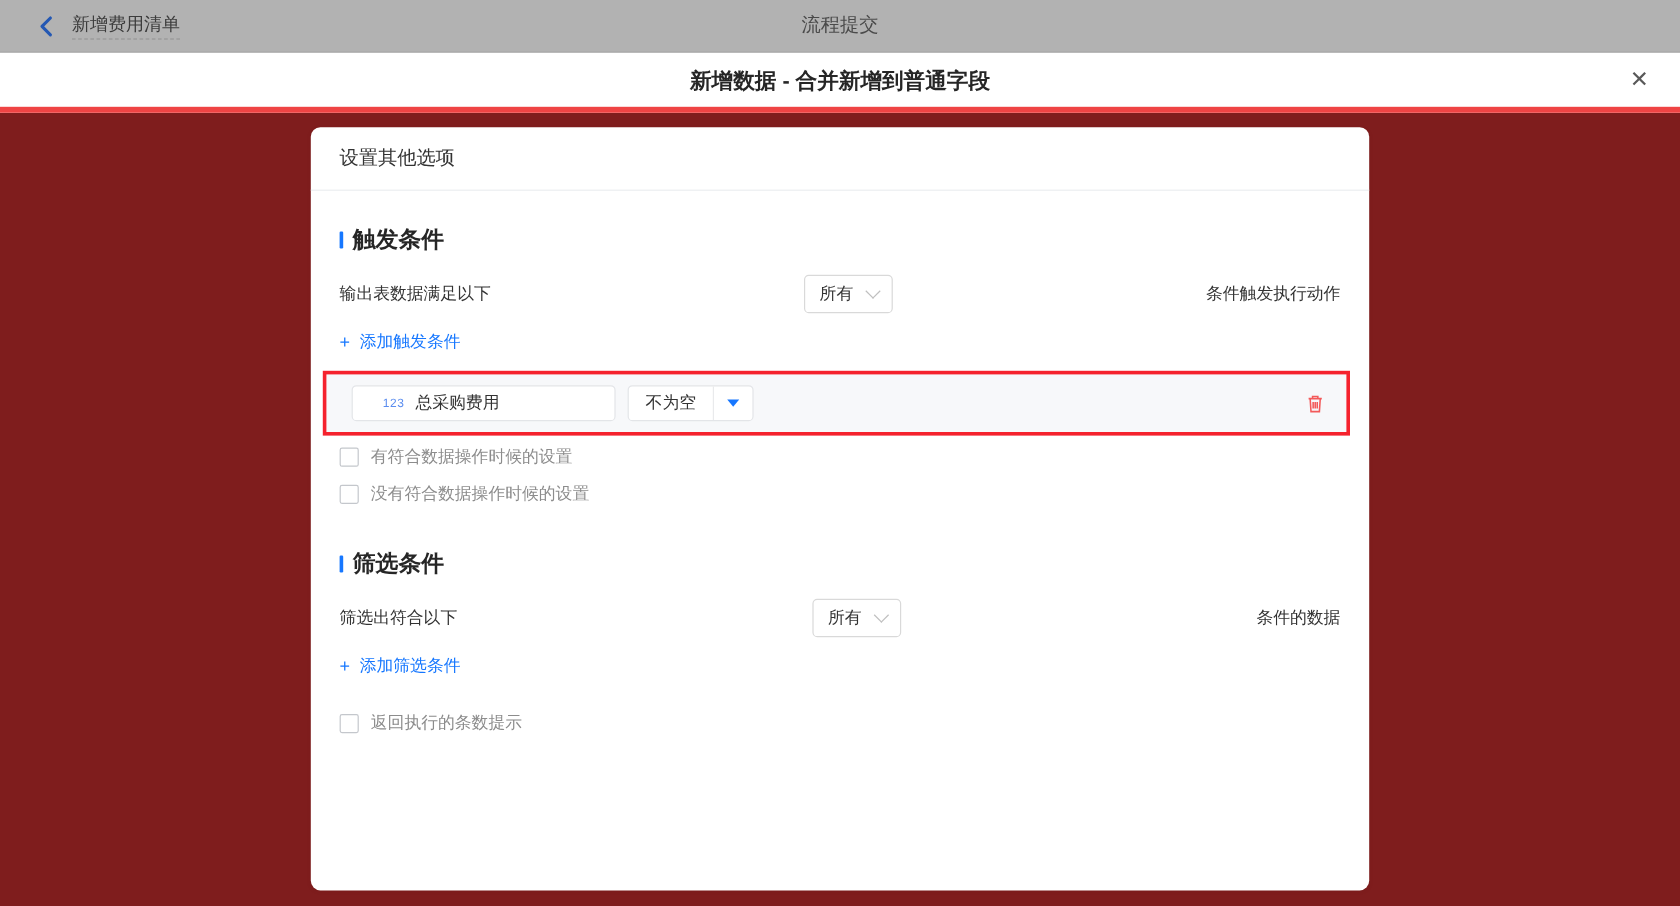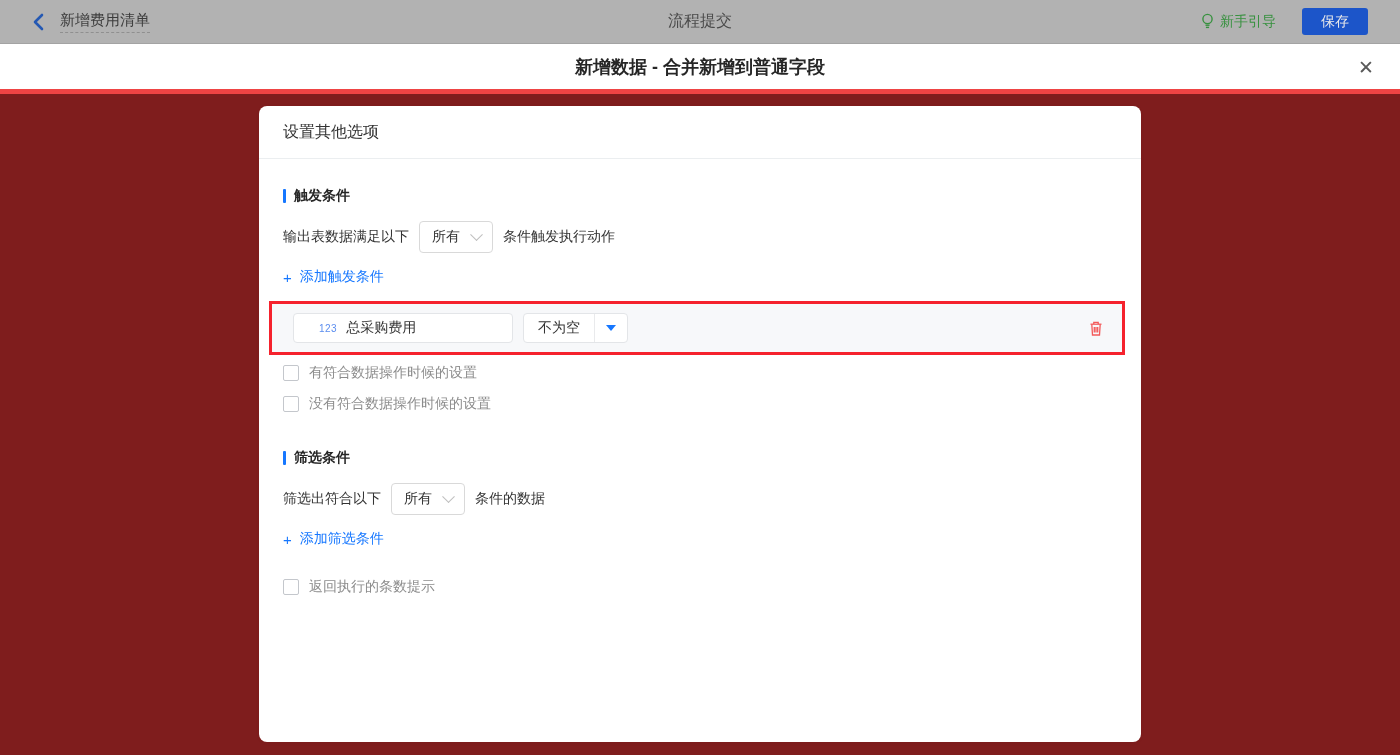--- a/index.html
+++ b/index.html
@@ -120,39 +120,40 @@
   }
   .card-body {
     flex: 1 1 auto;
     padding: 28px 24px 0 24px;
     overflow: hidden;
   }
 
   .section-title {
     display: flex;
     align-items: center;
-    font-size: 14px;
+    font-size: 19px;
     font-weight: 700;
     color: #262626;
   }
   .section-bar {
     width: 3px;
     height: 14px;
     background: #1677ff;
     margin-right: 8px;
     border-radius: 1px;
   }
 
   .cond-row {
     margin-top: 16px;
     display: flex;
     align-items: center;
     gap: 10px;
     font-size: 14px;
     color: #333;
+    justify-content: space-between;
   }
   .select-box {
     height: 32px;
     min-width: 74px;
     background: #fff;
     border: 1px solid #d9d9d9;
     border-radius: 4px;
     display: inline-flex;
     align-items: center;
     gap: 12px;
@@ -299,33 +300,20 @@
 <div class="topbar">
   <div class="topbar-left">
     <span class="back-chevron">
       <svg width="14" height="18" viewBox="0 0 14 18">
           <polyline points="10,2 3,9 10,16" fill="none" stroke="#2458b3" stroke-width="2.6" stroke-linecap="round" stroke-linejoin="round"></polyline>
         </svg>
     </span>
     <span class="back-title">新增费用清单</span>
   </div>
   <div class="topbar-center">流程提交</div>
-  <div class="topbar-right">
-    <span class="guide-link">
-      <span style="display:inline-flex;">
-        <svg width="15" height="17" viewBox="0 0 15 17">
-            <circle cx="7.5" cy="6" r="4.6" fill="none" stroke="#37913f" stroke-width="1.4"></circle>
-            <line x1="5.5" y1="12.2" x2="9.5" y2="12.2" stroke="#37913f" stroke-width="1.4"></line>
-            <line x1="5.9" y1="14.4" x2="9.1" y2="14.4" stroke="#37913f" stroke-width="1.4"></line>
-          </svg>
-      </span>
-      <span>新手引导</span>
-    </span>
-    <button class="save-btn">保存</button>
-  </div>
 </div>
 
 <div class="dialog-header">
   <span class="dialog-title">新增数据 - 合并新增到普通字段</span>
   <span class="dialog-close">✕</span>
 </div>
 
 <div class="content">
   <div class="card">
 

